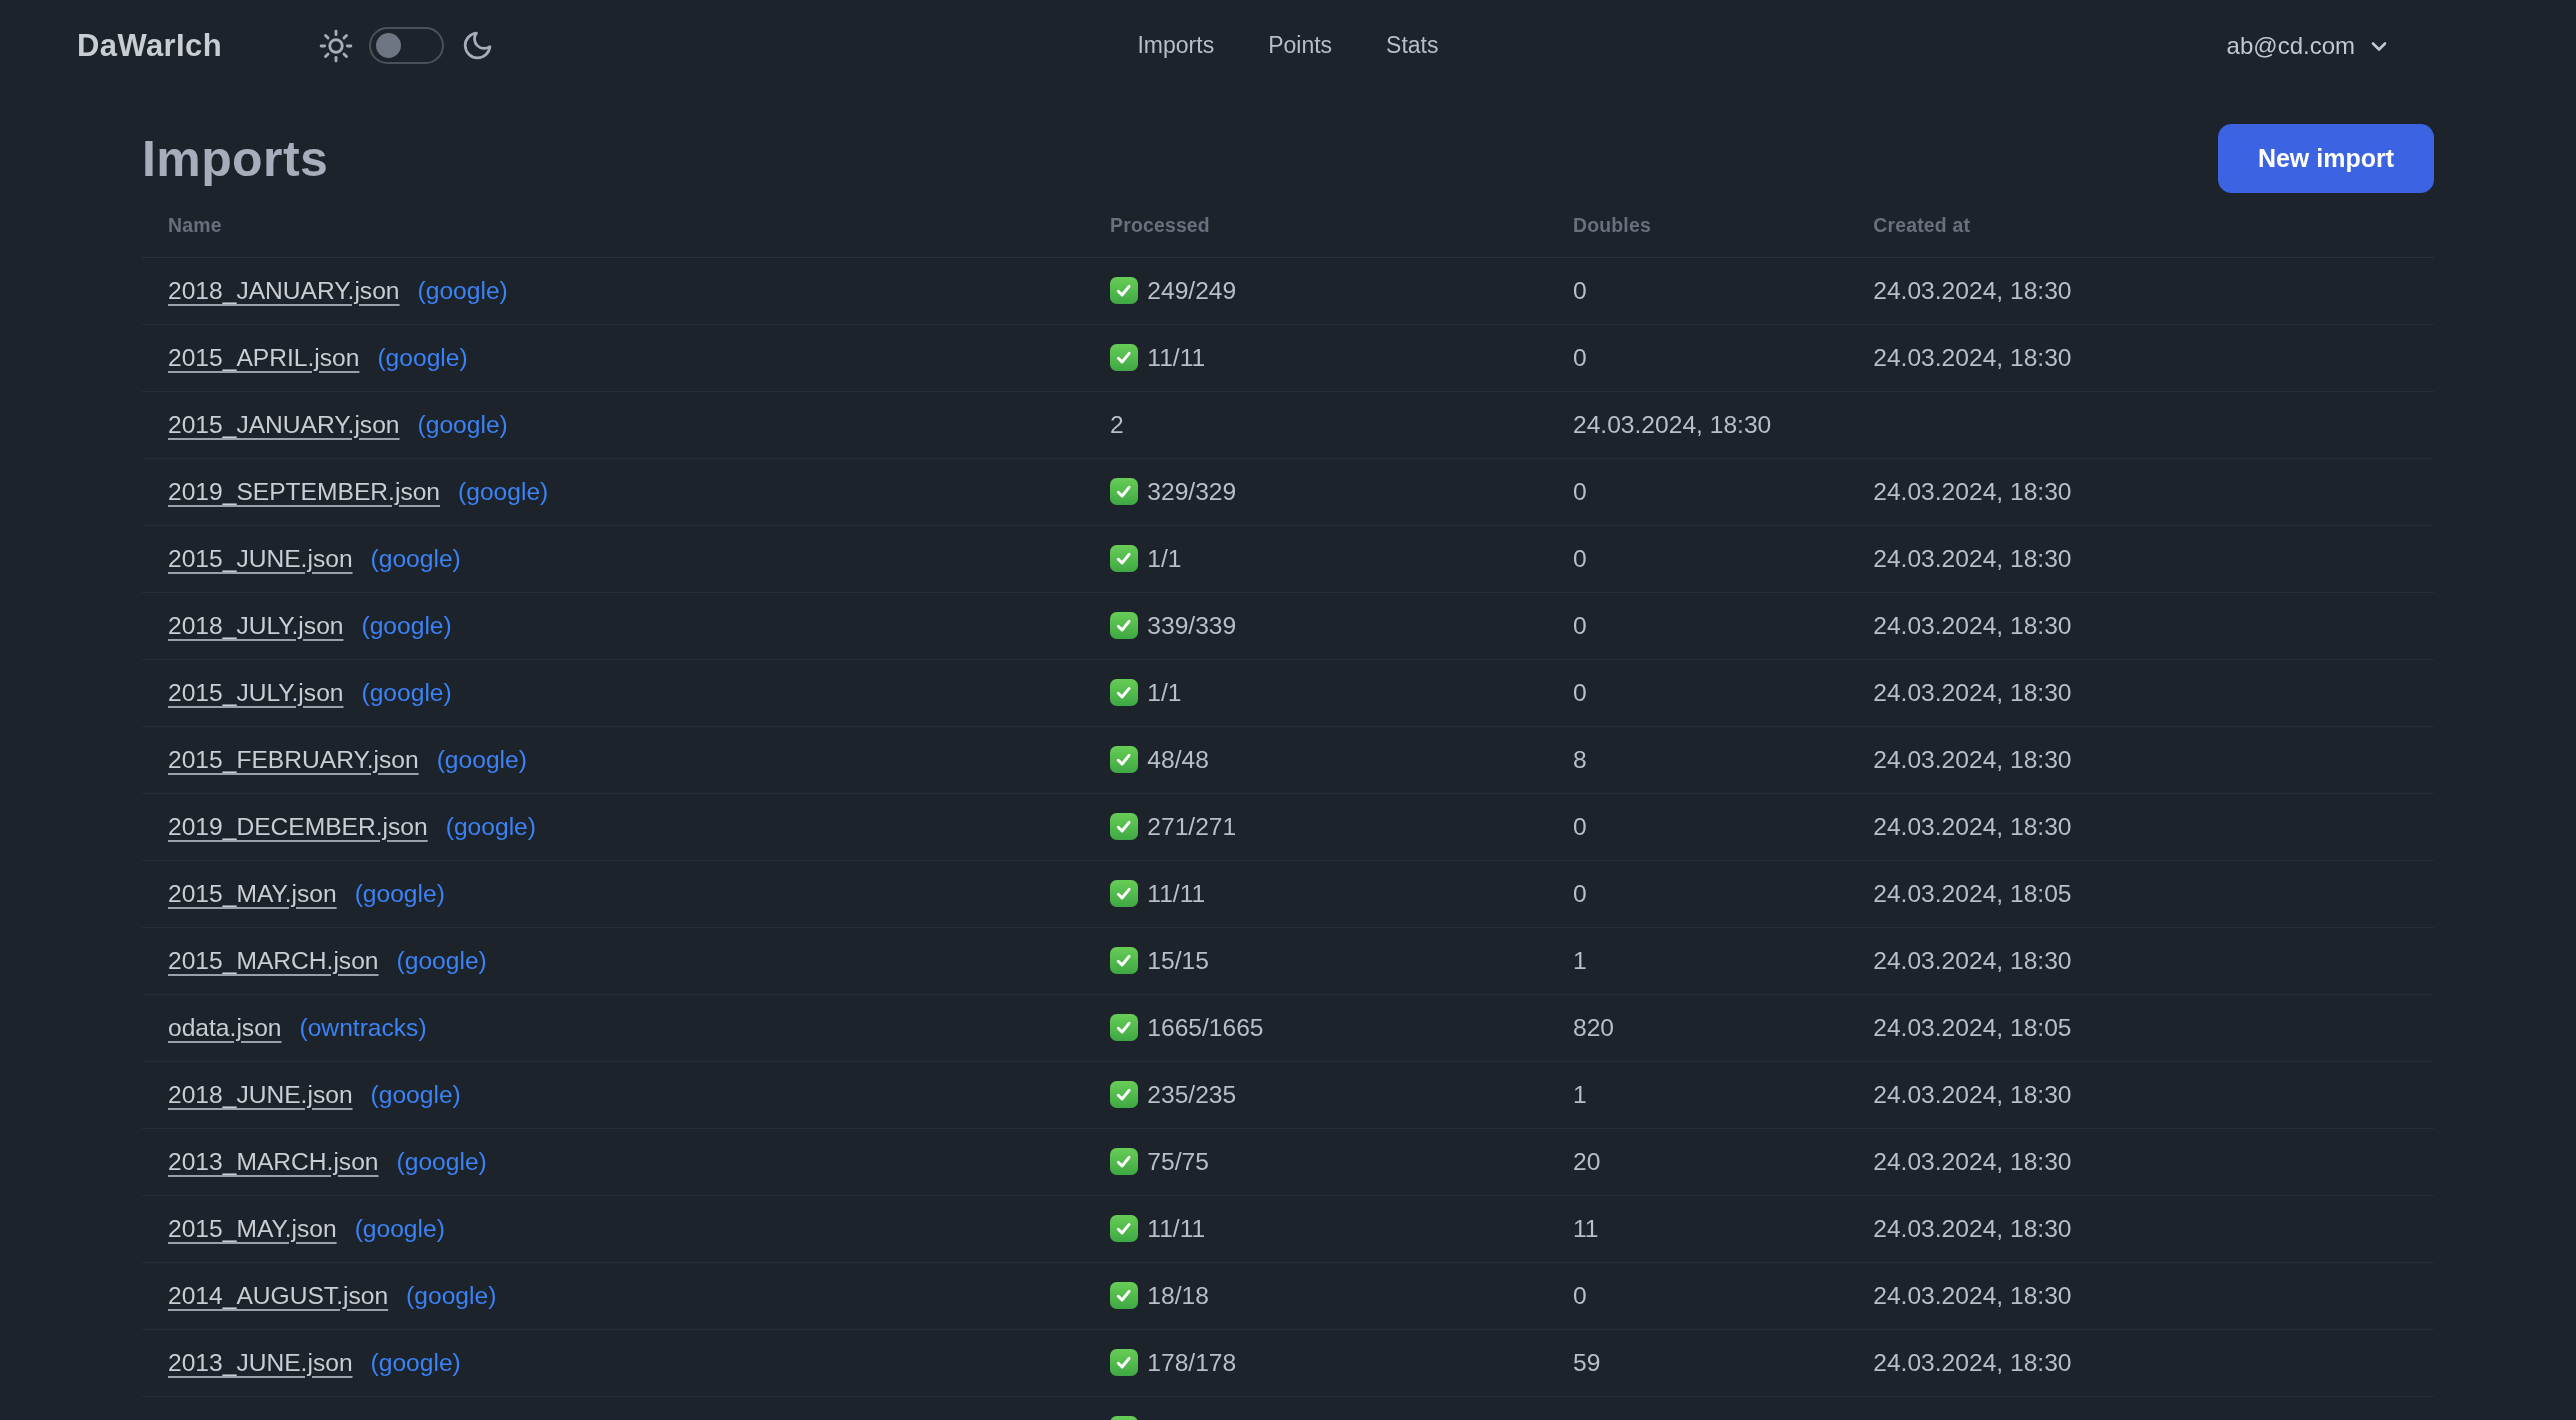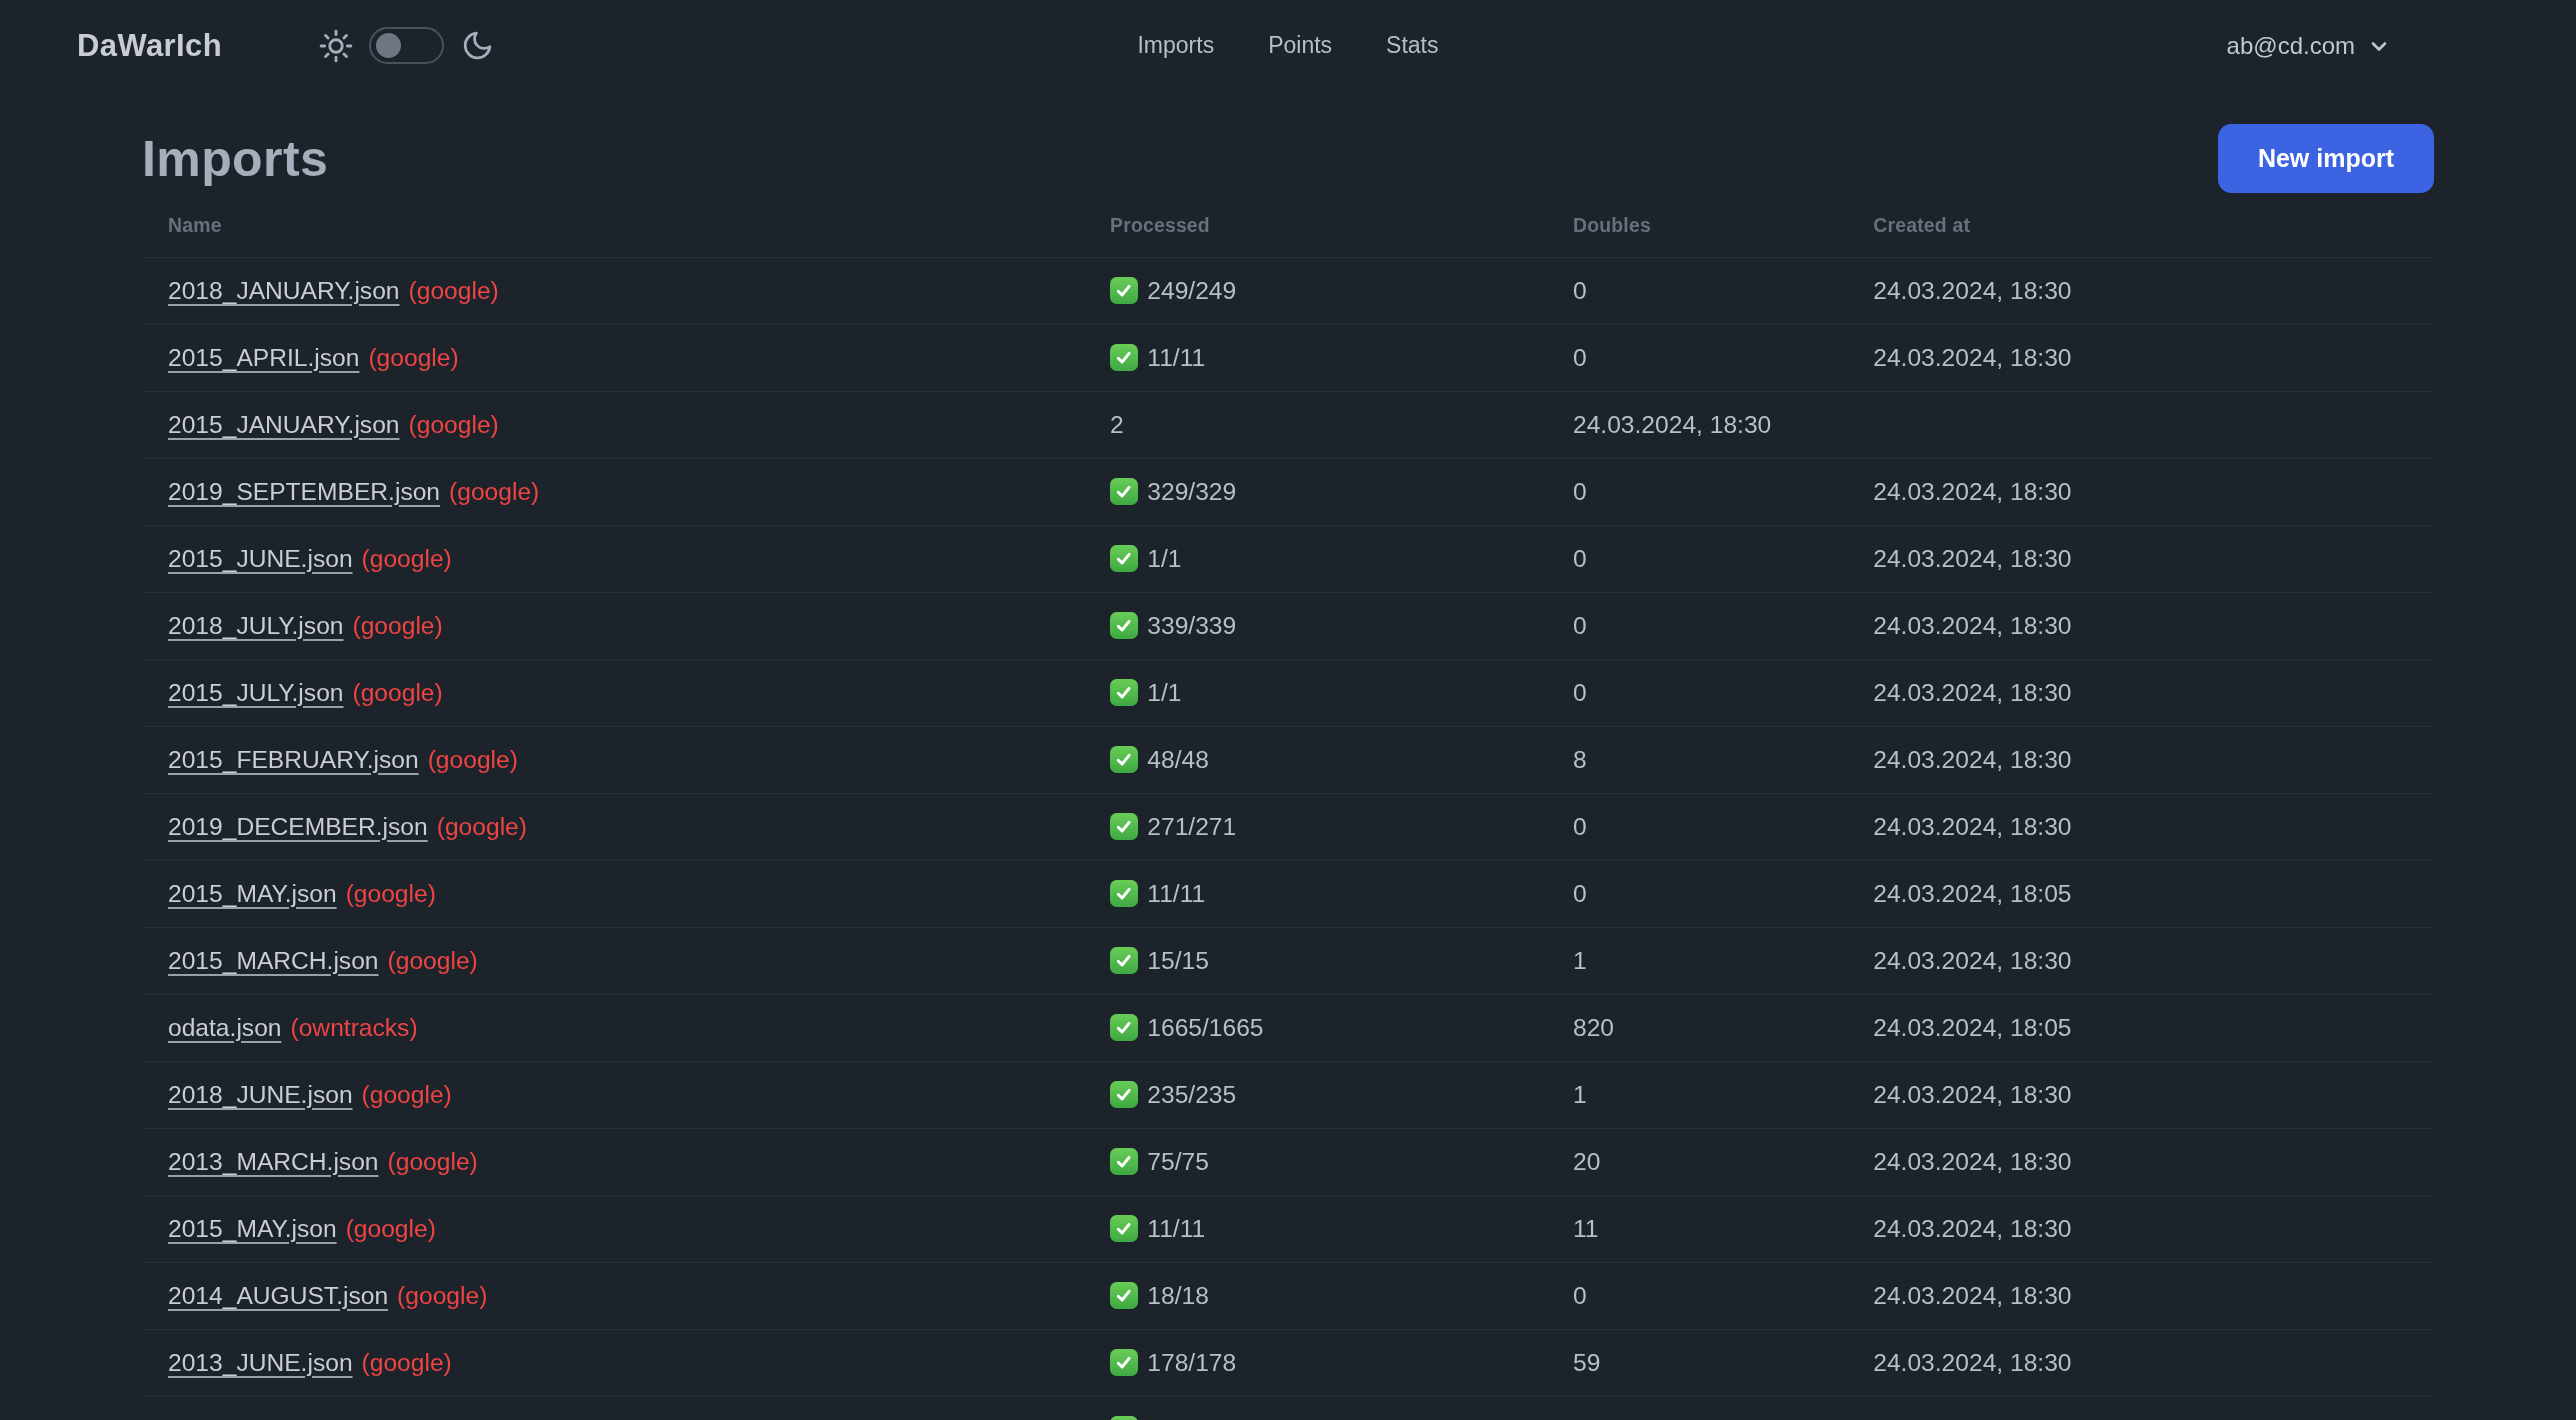--- a/index.html
+++ b/index.html
@@ -109,30 +109,30 @@
     letter-spacing:0.2px;
   }
   .row { height:67px; border-bottom:1.5px solid #272d36; }
   .cell {
     padding:0 26px;
     display:flex; align-items:center;
     font-size:24.6px;
     color:#b9bfc8;
     white-space:nowrap; overflow:hidden;
   }
-  .cell.name { gap:0; }
+  .cell.name { gap:9px; }
   .file-link {
     color:#c9cdd4;
     text-decoration:underline;
     text-decoration-thickness:1.5px;
     text-decoration-color:#9aa0aa;
     text-underline-offset:4.5px;
     cursor:pointer;
   }
-  .file-source { color:#ef4444; margin-left:9px; }
+  .file-source { color:#3b82f6; margin-left:9px; }
   .cell.processed { gap:9.7px; }
   .check-badge {
     width:27.6px; height:27.6px;
     border-radius:6.7px;
     background:linear-gradient(180deg,#68cd57 0%,#3ea843 100%);
     display:flex; align-items:center; justify-content:center;
     flex:0 0 auto;
   }
   .row.partial { border-bottom:none; }
 </style>

